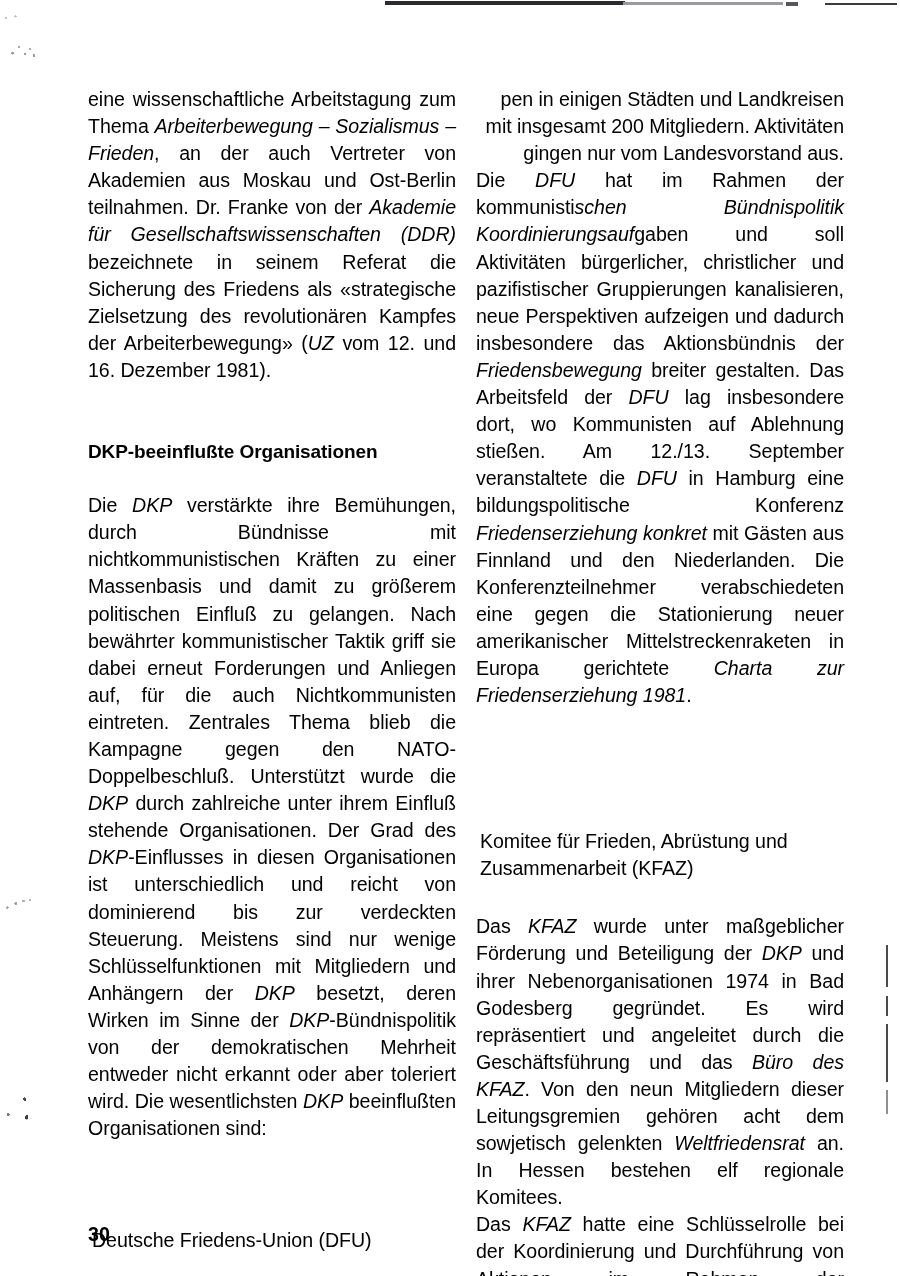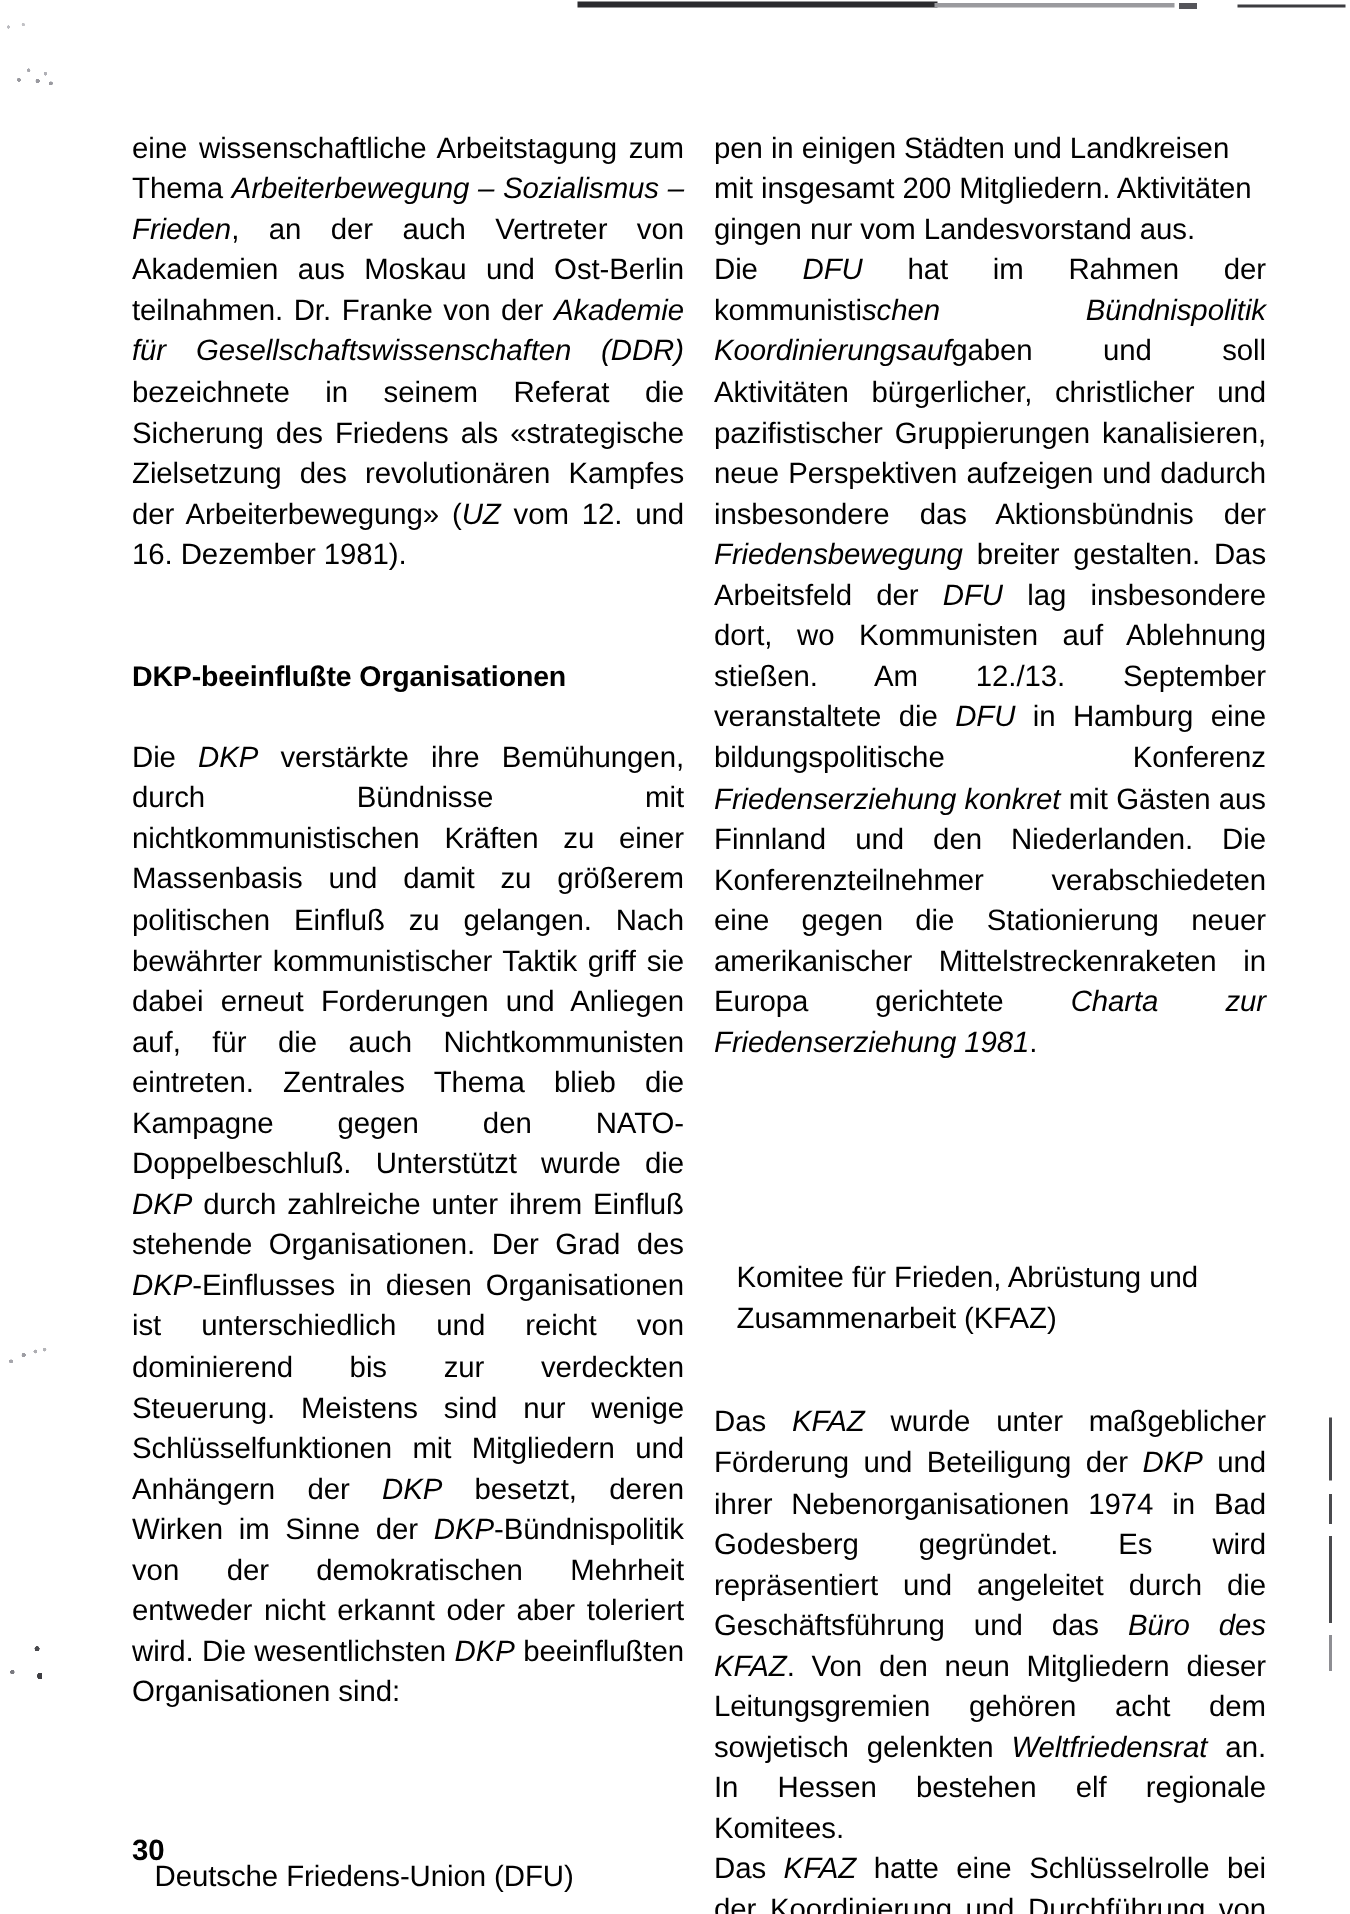--- a/index.html
+++ b/index.html
@@ -93,33 +93,33 @@
     text-justify: inter-word;
     letter-spacing: -0.05px;
   }
   .col-left  { left: 88px; }
   .col-right { left: 476px; }
 
   p.para {
     margin: 0;
     text-align: justify;
   }
-  p.para.flush { text-align: left; }
+  p.para.flush { text-align: right; }
   p.para:last-child { text-align: justify; }
 
   .h-bold {
     margin: 0;
     font-size: 19px;
     line-height: 27.1px;
     font-weight: bold;
     text-align: left;
     letter-spacing: -0.1px;
   }
   .h-plain {
-    margin: 15px;
+    margin: 4px;
     font-size: 19.6px;
     line-height: 27.1px;
     font-weight: normal;
     text-align: left;
   }
   .gap-sm { height: 27px; }
   .gap-md { height: 54px; }
   .gap-lg { height: 81px; }
   .gap-xl { height: 115px; }
 

